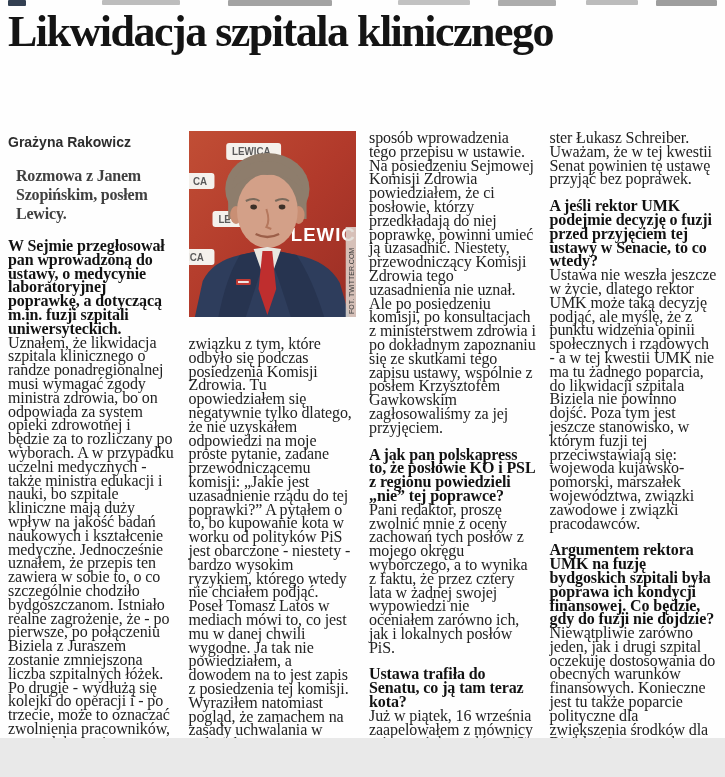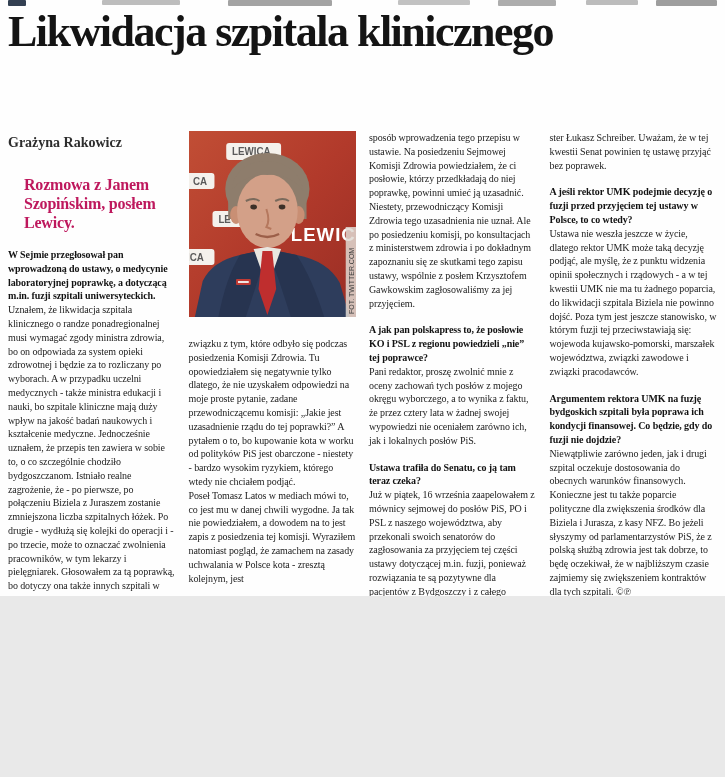--- a/index.html
+++ b/index.html
@@ -1,45 +1,45 @@
 <!DOCTYPE html>
 <html lang="pl"><head>
 <meta charset="utf-8">
 <style>
   html,body{margin:0;padding:0;background:#e9e9e9;}
   .page{
-    position:relative;width:725px;height:596px;margin:0 auto;
+    position:relative;width:725px;height:738px;margin:0 auto;
     background:#fefefe;overflow:hidden;
     font-family:"Liberation Serif",serif;color:#1f1f1f;
   }
   
   .frag{position:absolute;top:0;border-radius:1px;}
   
   .headline{
     position:absolute;left:8px;top:8px;width:712px;margin:0;
     font-family:"Liberation Serif",serif;font-weight:800;color:#141414;
     font-size:44px;line-height:47px;letter-spacing:-1.5px;
   }
   .headline span{display:block;white-space:nowrap;}
   
   .content{
     position:absolute;left:8px;top:131px;width:709px;
     display:flex;gap:13px;align-items:flex-start;
   }
   .col{flex:1 1 0;min-width:0;}
   
-  .byline{margin:3px 0 24px 0;font-family:Liberation Serif, serif;}
+  .byline{margin:3px 0 15px 0;font-family:Liberation Sans, sans-serif;}
   .author{font-size:14px;font-weight:700;color:#2d2d2d;line-height:17px;}
   .email{font-size:11px;color:#4a4a4a;line-height:14px;letter-spacing:-0.2px;}
   .lead{
-    margin:0 0 16px 16px;font-weight:700;color:#be185d;
+    margin:0 0 16px 8px;font-weight:700;color:#404040;
     font-size:16px;line-height:19px;letter-spacing:-0.2px;
   }
   
-  p.q,p.a{margin:0;font-size:10px;line-height:13.8px;letter-spacing:-0.1px;}
+  p.q,p.a{margin:0;font-size:16px;line-height:13.8px;letter-spacing:-0.1px;}
   p.q{font-weight:700;color:#121212;margin-top:13px;}
   p.q.first{margin-top:0;}
   p.a{color:#222;}
   
   figure.photo{margin:0 0 20px 0;width:100%;height:186px;position:relative;}
   figure.photo svg{display:block;width:100%;height:100%;}
   
   .bottom-rule{position:absolute;left:0;top:770px;width:725px;height:1px;background:#cfcfcf;}
 </style>
 </head>
@@ -129,27 +129,27 @@
         </svg>
       </figure>
       <p class="a first">związku z tym, które odbyło się podczas posiedzenia Komisji Zdrowia. Tu opowiedziałem się negatywnie tylko dlatego, że nie uzyskałem odpowiedzi na moje proste pytanie, zadane przewodniczącemu komisji: „Jakie jest uzasadnienie rządu do tej poprawki?” A pytałem o to, bo kupowanie kota w worku od polityków PiS jest obarczone - niestety - bardzo wysokim ryzykiem, którego wtedy nie chciałem podjąć.</p>
       <p class="a">Poseł Tomasz Latos w mediach mówi to, co jest mu w danej chwili wygodne. Ja tak nie powiedziałem, a dowodem na to jest zapis z posiedzenia tej komisji. Wyraziłem natomiast pogląd, że zamachem na zasady uchwalania w Polsce kota - zresztą kolejnym, jest</p>
     </div>
 
     <div class="col">
       <p class="a first">sposób wprowadzenia tego przepisu w ustawie. Na posiedzeniu Sejmowej Komisji Zdrowia powiedziałem, że ci posłowie, którzy przedkładają do niej poprawkę, powinni umieć ją uzasadnić. Niestety, przewodniczący Komisji Zdrowia tego uzasadnienia nie uznał. Ale po posiedzeniu komisji, po konsultacjach z ministerstwem zdrowia i po dokładnym zapoznaniu się ze skutkami tego zapisu ustawy, wspólnie z posłem Krzysztofem Gawkowskim zagłosowaliśmy za jej przyjęciem.</p>
       <p class="q">A jak pan polskapress to, że posłowie KO i PSL z regionu powiedzieli „nie” tej poprawce?</p>
       <p class="a">Pani redaktor, proszę zwolnić mnie z oceny zachowań tych posłów z mojego okręgu wyborczego, a to wynika z faktu, że przez cztery lata w żadnej swojej wypowiedzi nie oceniałem zarówno ich, jak i lokalnych posłów PiS.</p>
-      <p class="q">Ustawa trafiła do Senatu, co ją tam teraz czeka?</p>
+      <p class="q">Ustawa trafiła do Senatu, co ją tam teraz kota?</p>
       <p class="a">Już w piątek, 16 września zaapelowałem z mównicy sejmowej do posłów PiS, PO i PSL z naszego województwa, aby przekonali swoich senatorów do zagłosowania za przyjęciem tej części ustawy dotyczącej m.in. fuzji, ponieważ rozwiązania te są pozytywne dla pacjentów z Bydgoszczy i z całego województwa. O to również apelował w mediach mini-</p>
     </div>
 
     <div class="col">
       <p class="a first">ster Łukasz Schreiber. Uważam, że w tej kwestii Senat powinien tę ustawę przyjąć bez poprawek.</p>
-      <p class="q">A jeśli rektor UMK podejmie decyzję o fuzji przed przyjęciem tej ustawy w Polsce, to co wtedy?</p>
+      <p class="q">A jeśli rektor UMK podejmie decyzję o fuzji przed przyjęciem tej ustawy w Senacie, to co wtedy?</p>
       <p class="a">Ustawa nie weszła jeszcze w życie, dlatego rektor UMK może taką decyzję podjąć, ale myślę, że z punktu widzenia opinii społecznych i rządowych - a w tej kwestii UMK nie ma tu żadnego poparcia, do likwidacji szpitala Biziela nie powinno dojść. Poza tym jest jeszcze stanowisko, w którym fuzji tej przeciwstawiają się: wojewoda kujawsko-pomorski, marszałek województwa, związki zawodowe i związki pracodawców.</p>
       <p class="q">Argumentem rektora UMK na fuzję bydgoskich szpitali była poprawa ich kondycji finansowej. Co będzie, gdy do fuzji nie dojdzie?</p>
       <p class="a">Niewątpliwie zarówno jeden, jak i drugi szpital oczekuje dostosowania do obecnych warunków finansowych. Konieczne jest tu także poparcie polityczne dla zwiększenia środków dla Biziela i Jurasza, z kasy NFZ. Bo jeżeli słyszymy od parlamentarzystów PiS, że z polską służbą zdrowia jest tak dobrze, to będę oczekiwał, że w najbliższym czasie zajmiemy się zwiększeniem kontraktów dla tych szpitali. ©℗</p>
     </div>
 
   </div>
 
   <div class="bottom-rule"></div>
 </div>
 

